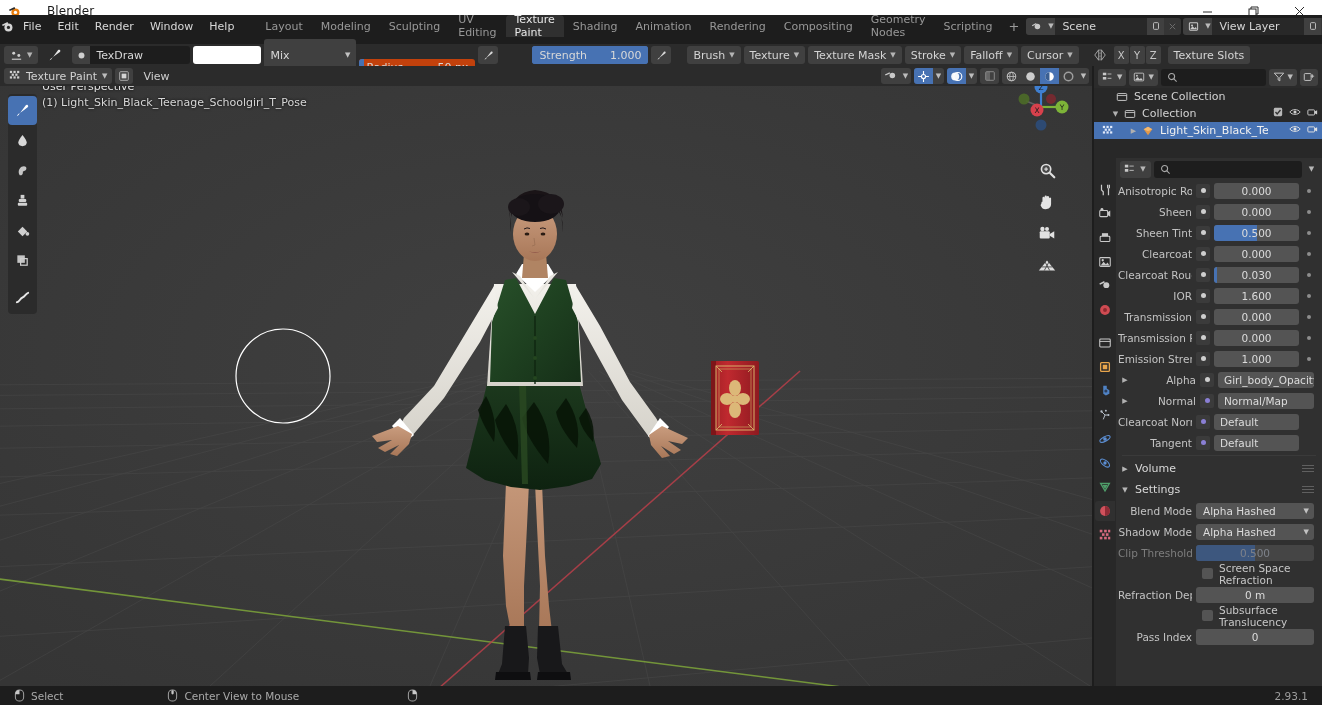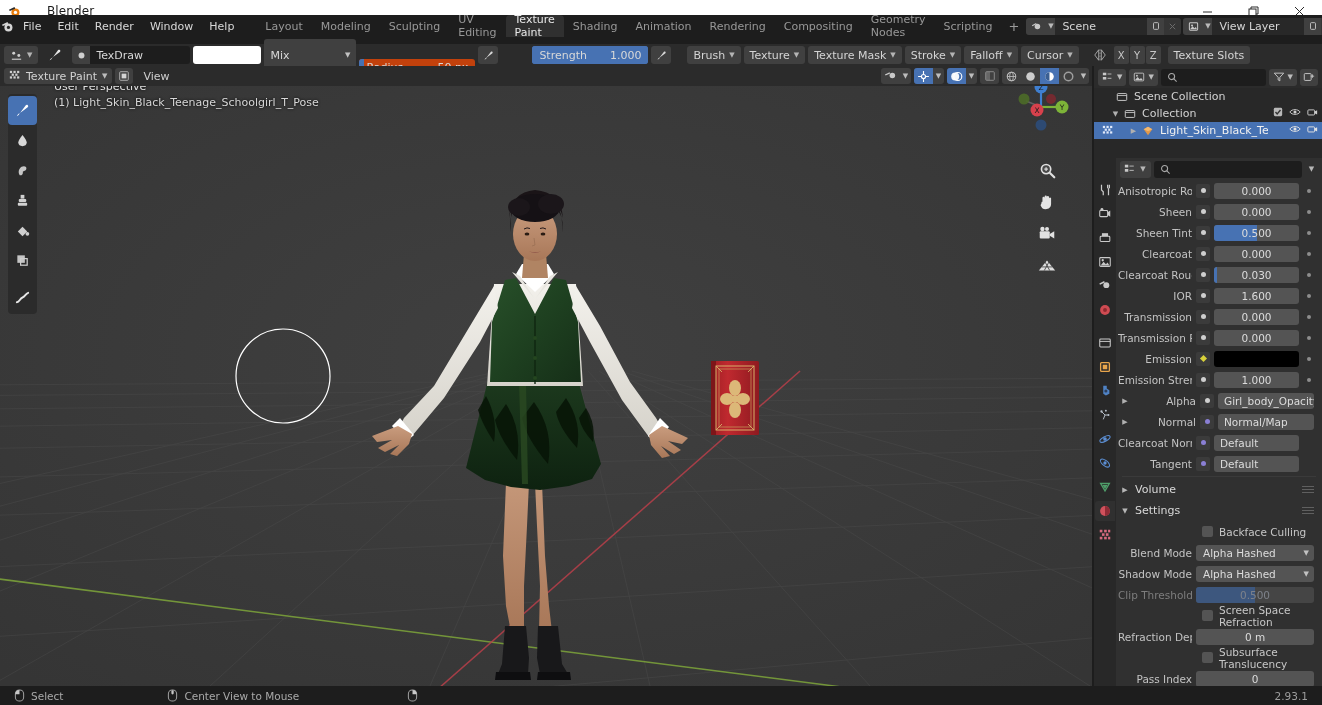--- a/index.html
+++ b/index.html
@@ -107,21 +107,21 @@
   .hdr-menu { font-size:11px; color:#cfcfcf; padding:0 7px; height:16px; display:flex; align-items:center; border-radius:3px;}
 
   .vp-right { position:absolute; right:3px; top:2px; display:flex; align-items:center; gap:3px; z-index:21; }
   .seg { display:flex; background:#404040; border-radius:3px; overflow:hidden; height:16px; align-items:center; }
   .seg .s { width:19px; height:16px; display:flex; align-items:center; justify-content:center; }
   .seg .s.on { background:#4772b3; }
   .seg .car { width:11px; height:16px; display:flex; align-items:center; justify-content:center; font-size:7px; color:#bdbdbd;}
 
   .vp-canvas { position:absolute; left:0; top:20px; width:1092px; height:600px; }
 
-  .vp-text { position:absolute; left:54px; top:14px; z-index:8; pointer-events:none; }
+  .vp-text { position:absolute; left:42px; top:14px; z-index:8; pointer-events:none; }
   .vp-text .l1 { font-size:11px; color:#e2e2e2; margin-bottom:3px; text-shadow:0 0 3px #000;}
   .vp-text .l2 { font-size:11px; color:#d7d7d7; text-shadow:0 0 3px #000;}
 
   .vp-tools {
     position:absolute; left:8px; top:28px; width:29px; z-index:9;
     background:#2b2b2b; border-radius:4px; padding:2px 0; display:flex; flex-direction:column; gap:1px;
   }
   .vp-tool { width:29px; height:29px; display:flex; align-items:center; justify-content:center; border-radius:4px; }
   .vp-tool.active { background:#4772b3; }
   .tool-gap { height:6px; }
@@ -1127,32 +1127,20 @@
             <span class="d wht"></span>
           </span>
         <span class="pfield">
             <span>0.000</span>
           </span>
         <span class="pani">
             <span class="dd"></span>
           </span>
       </div>
 
-      <div class="prow">
-        <span class="plabel">Emission</span>
-        <span class="pdot">
-            <span class="d yel"></span>
-          </span>
-        <span class="pfield black">
-            <span></span>
-          </span>
-        <span class="pani">
-            <span class="dd"></span>
-          </span>
-      </div>
 
       <div class="prow">
         <span class="plabel">Emission Streng...</span>
         <span class="pdot">
             <span class="d wht"></span>
           </span>
         <span class="pfield">
             <span>1.000</span>
           </span>
         <span class="pani">
@@ -1211,24 +1199,20 @@
         <span class="n">Volume</span>
         <span class="grip"></span>
       </div>
 
       <div class="psection">
         <span class="t">▼</span>
         <span class="n">Settings</span>
         <span class="grip"></span>
       </div>
 
-      <div class="prow-chk">
-        <span class="chk"></span>
-        <span class="chk-lbl">Backface Culling</span>
-      </div>
 
       <div class="prow">
         <span class="plabel">Blend Mode</span>
         <span class="pselect">
           <span>Alpha Hashed</span>
           <span class="car">▼</span>
         </span>
       </div>
 
       <div class="prow">

